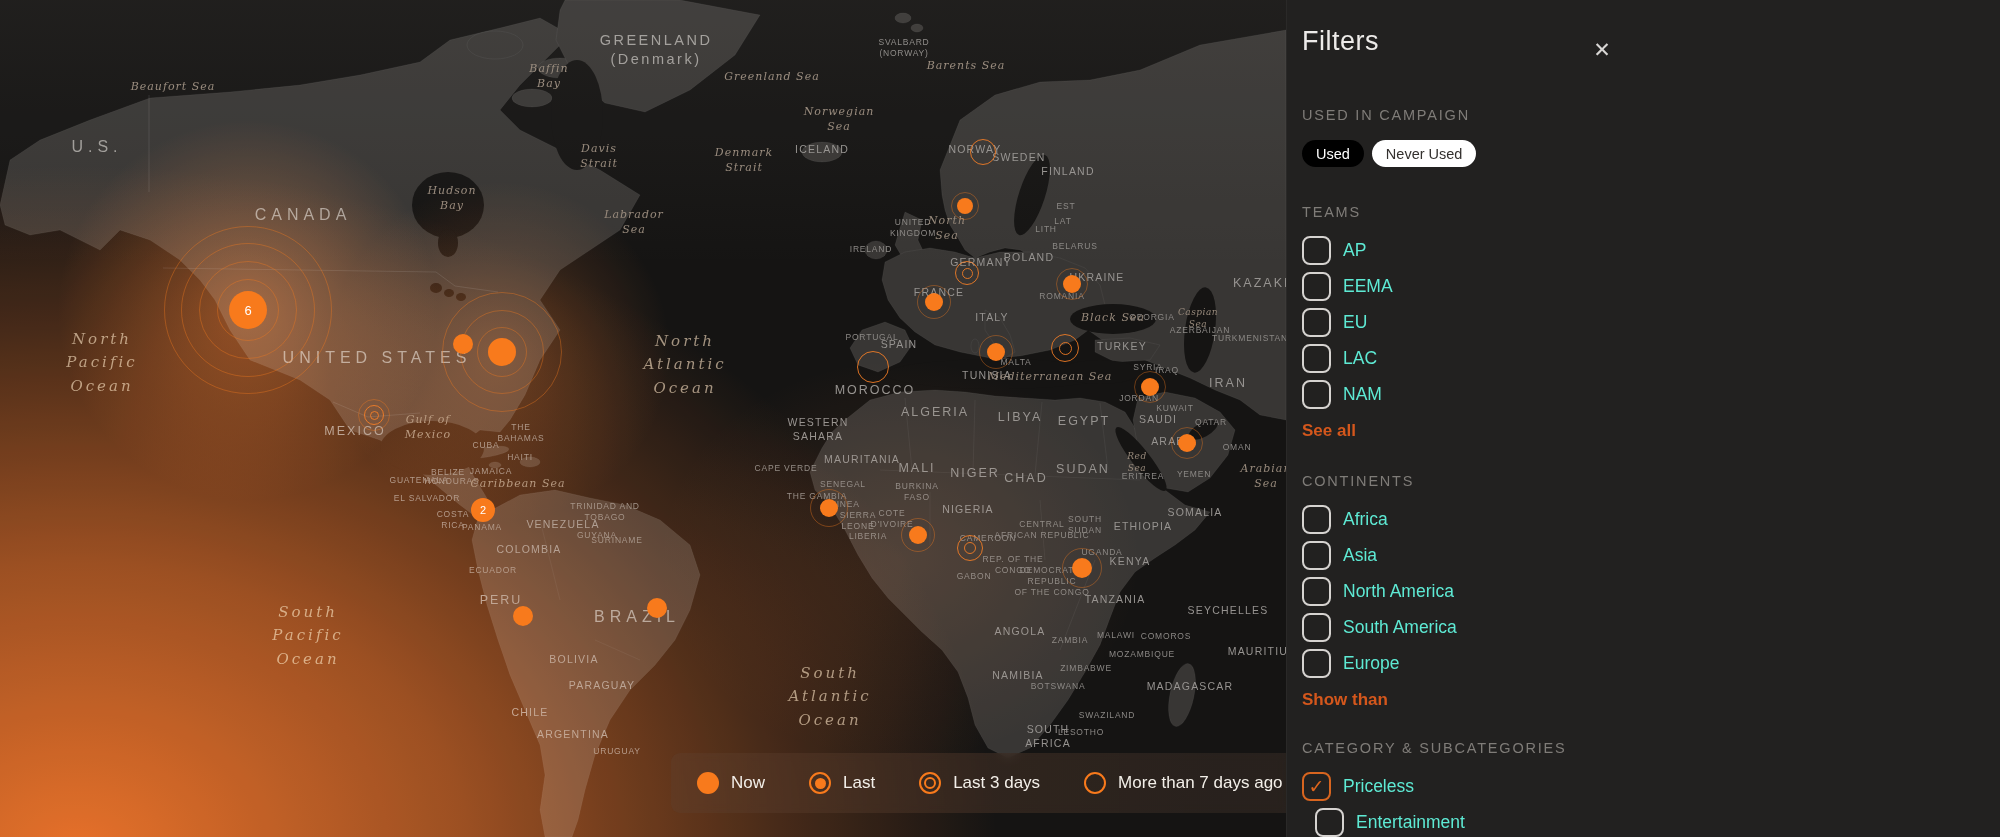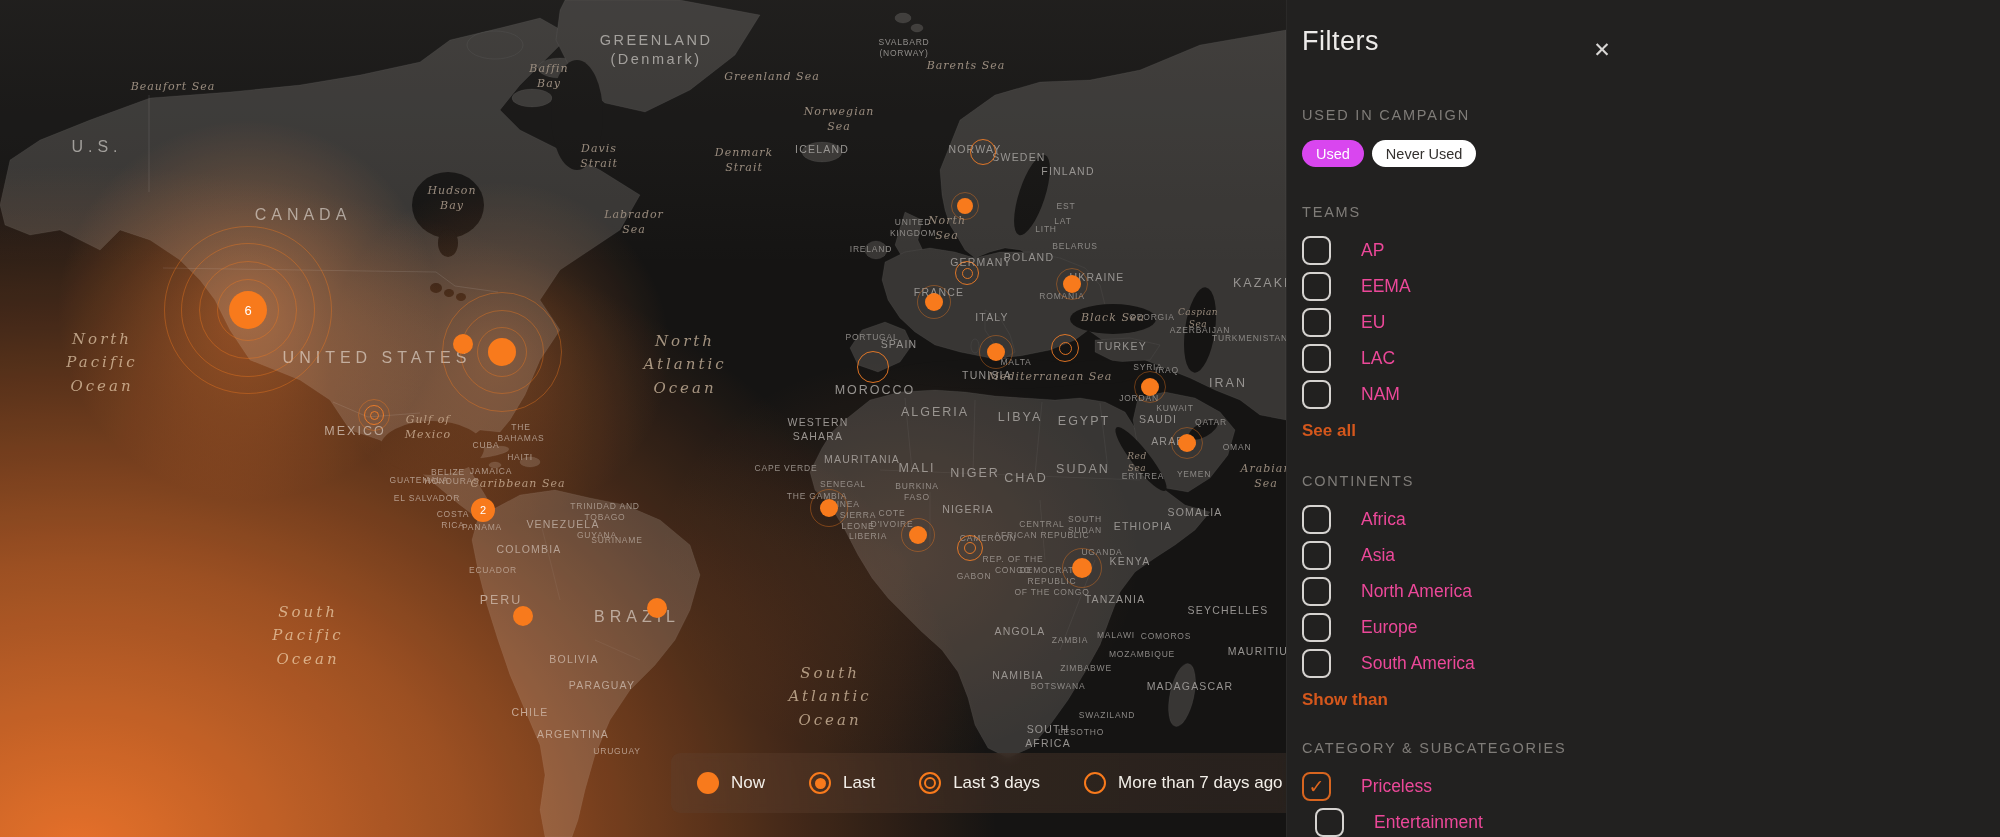--- a/index.html
+++ b/index.html
@@ -65,30 +65,30 @@
   #panel { position:absolute; left:1286px; top:0; width:714px; height:837px; background:#222120;
            border-left:1px solid rgba(255,255,255,0.04); z-index:50; padding:26px 0 0 15px; overflow:hidden; }
   #panel h1 { font-size:27px; font-weight:300; letter-spacing:0.5px; color:#edebe9; }
   #close-btn { position:absolute; left:300px; top:34px; width:30px; height:30px; background:none; border:none;
                color:#d9d7d5; font-size:21px; font-weight:300; cursor:pointer; line-height:1; }
   .sec-h { font-size:14.5px; font-weight:400; letter-spacing:1.8px; color:#7f7c78; text-transform:uppercase; }
   #h-used { margin-top:50px; }
   #pills { display:flex; gap:8px; margin-top:17px; }
   .pill { border:none; border-radius:14px; height:27px; padding:0 14px; font-size:14.5px; cursor:pointer;
           font-family:"Liberation Sans",sans-serif; }
-  .pill.active { background:#d946ef; color:#fff;text-align:right; }
+  .pill.active { background:#000000; color:#fff;text-align:right; }
   .pill.inactive { background:#ffffff; color:#33302e; }
   .sec-h.gap { margin-top:37px; }
   .rows { margin-top:16px; }
   .cb-row { display:flex; align-items:center; margin-bottom:7px; height:29px; }
   .cb { width:29px; height:29px; border:2px solid #d6d3d0; border-radius:8px; background:transparent; flex:none;
         cursor:pointer; display:flex; align-items:center; justify-content:center; }
   .cb.checked { border-color:#d8651f; }
   .cb .check { color:#e0651c; font-size:19px; line-height:1; }
-  .cb-row .cb-label { margin-left:30px; font-size:17.5px; color:#ec4899; }
+  .cb-row .cb-label { margin-left:12px; font-size:17.5px; color:#5eead4; }
   .cb-row.indent1 { margin-left:13px; }
   .link { display:inline-block; margin-top:5px; font-size:17px; font-weight:700; color:#d4571c;
           text-decoration:none; cursor:pointer; }
   #h-continents { margin-top:32px; }
   #h-category { margin-top:30px; }
 </style>
 </head>
 <body>
 
 <div id="stage">
@@ -503,25 +503,25 @@
         <div class="cb-row">
           <span class="cb"></span>
           <span class="cb-label">Asia</span>
         </div>
         <div class="cb-row">
           <span class="cb"></span>
           <span class="cb-label">North America</span>
         </div>
         <div class="cb-row">
           <span class="cb"></span>
+          <span class="cb-label">South America</span>
+        </div>
+        <div class="cb-row">
+          <span class="cb"></span>
           <span class="cb-label">Europe</span>
-        </div>
-        <div class="cb-row">
-          <span class="cb"></span>
-          <span class="cb-label">South America</span>
         </div>
       </div>
     <a class="link">Show than</a>
 
     <h2 id="h-category" class="sec-h">CATEGORY &amp; SUBCATEGORIES</h2>
     <div id="category-rows" class="rows">
         <div class="cb-row">
           <span class="cb checked">
             <span class="check">✓</span>
           </span>

